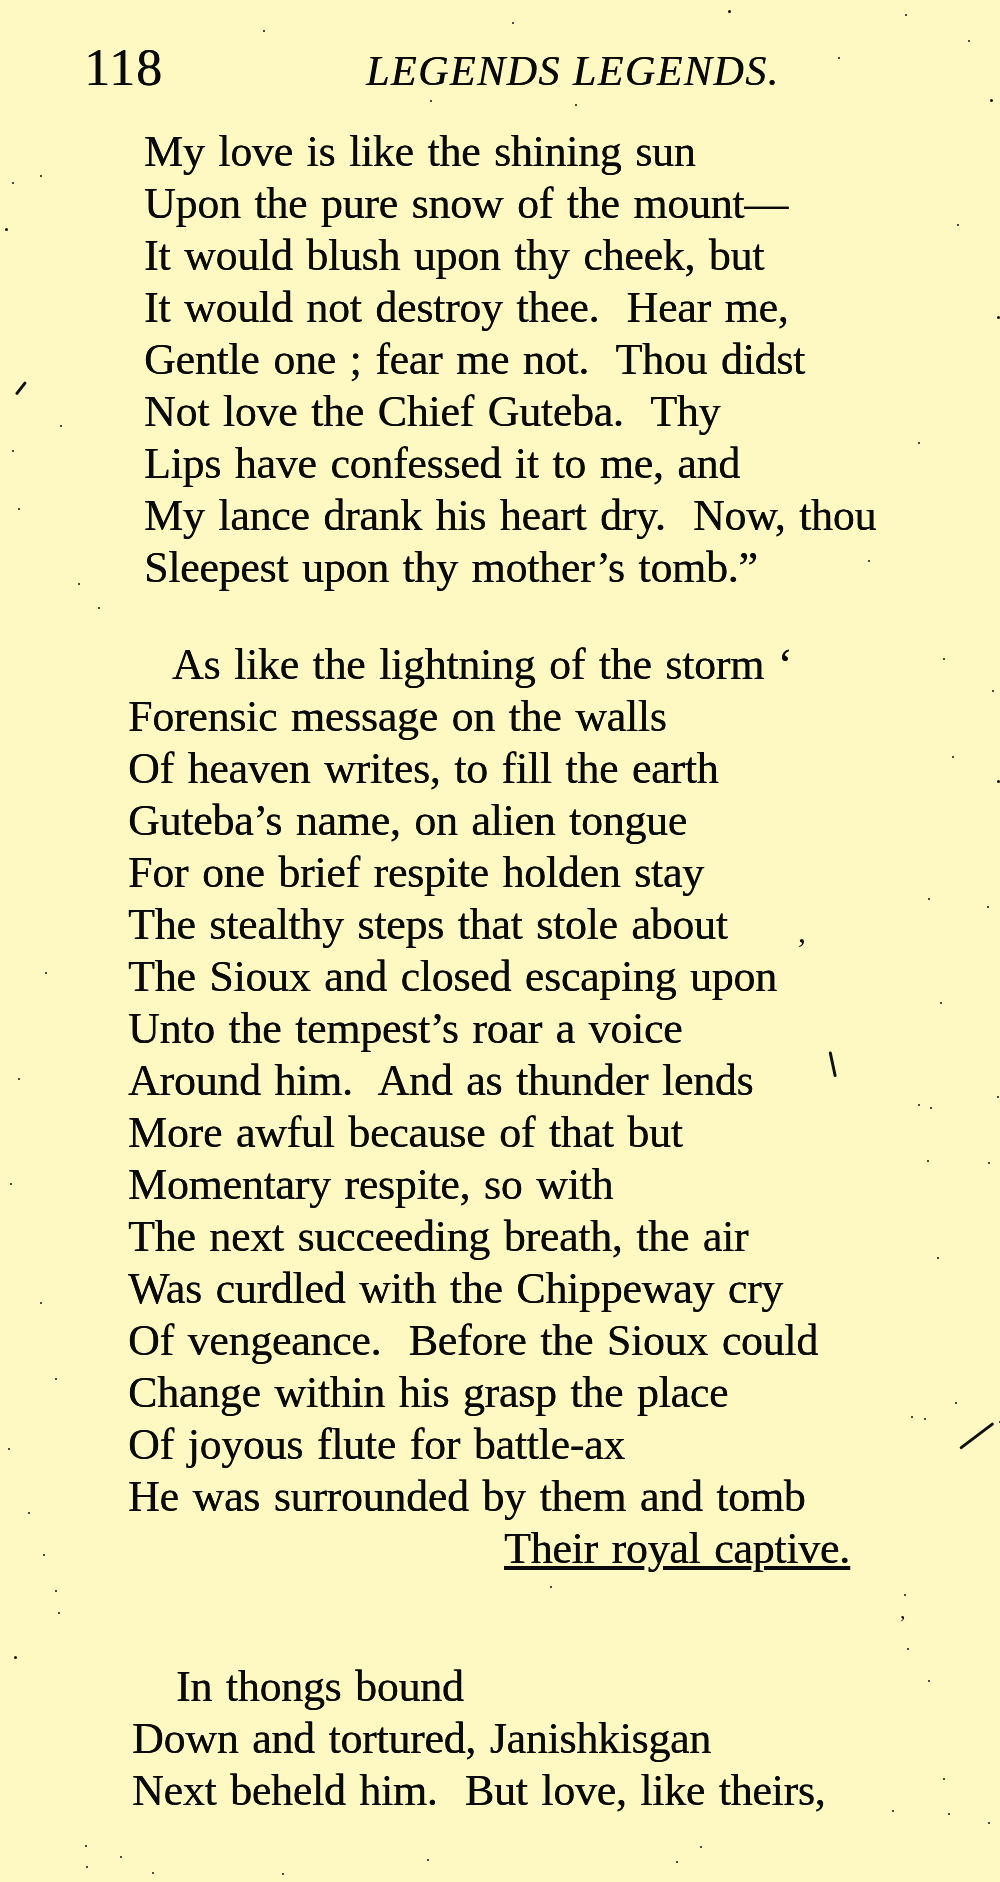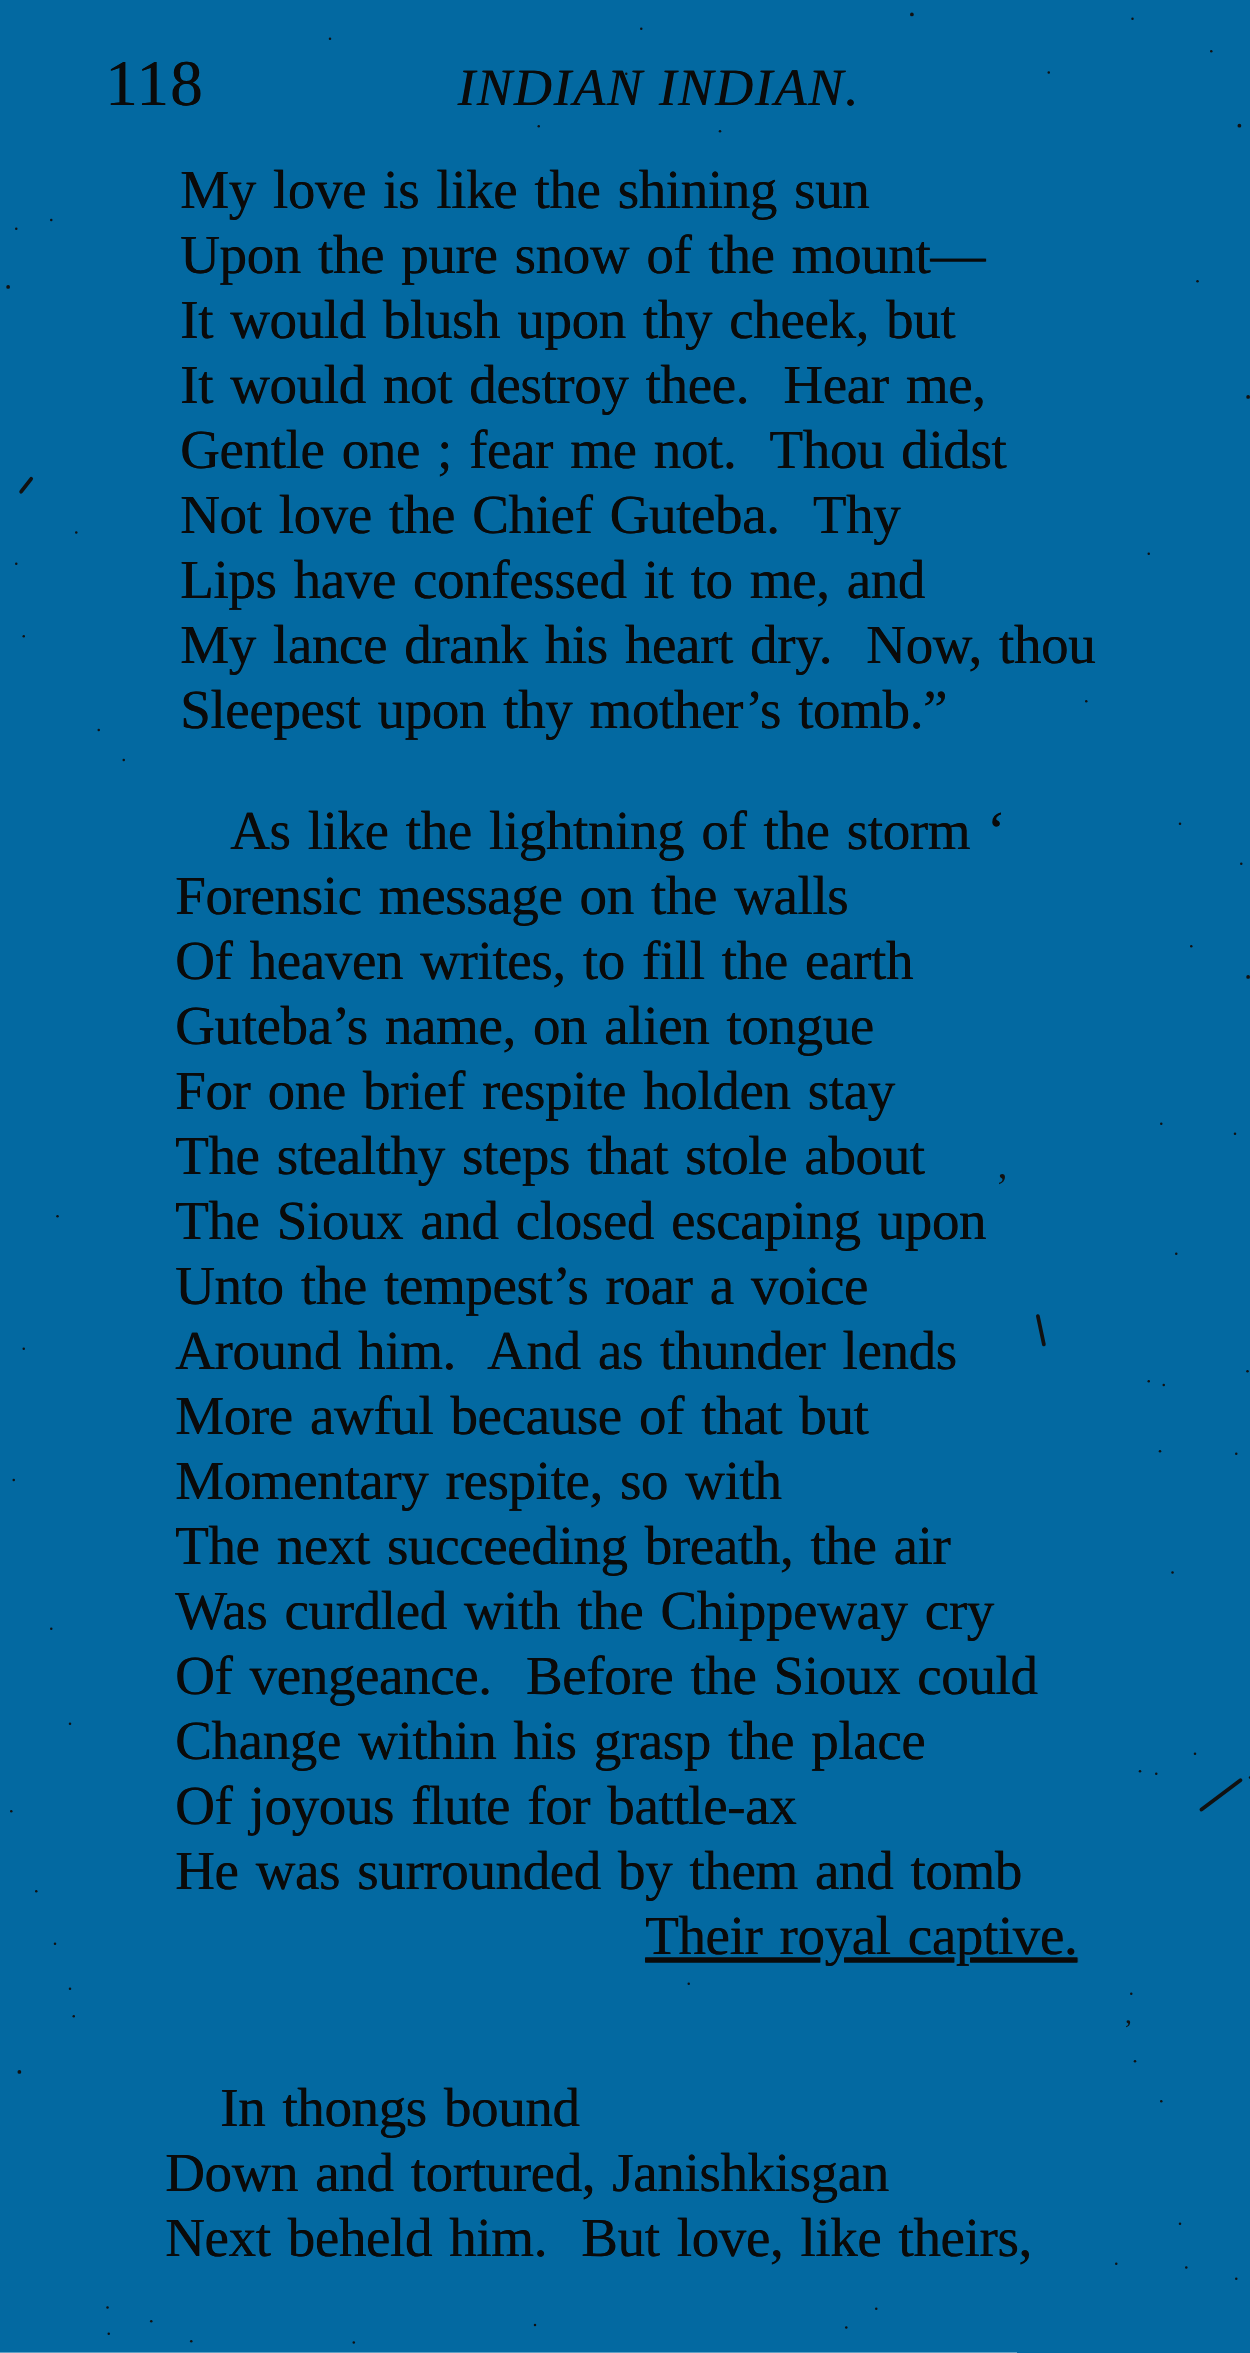--- a/index.html
+++ b/index.html
@@ -5,21 +5,21 @@
   html, body { margin: 0; padding: 0; }
   body {
     width: 1000px; height: 1882px;
     background: #ffffff;
     font-family: "Liberation Serif", serif;
     overflow: hidden;
   }
   .page {
     position: relative;
     width: 1000px; height: 1882px;
-    background: #0369a1;
+    background: #fef9c3;
     color: #0a0a0a;
   }
   
   .page-number {
     position: absolute;
     left: 84px; top: 42px;
     font-size: 52px; line-height: 1;
     letter-spacing: 1px;
     color: #0a0a0a;
     text-shadow: 0.4px 0 0 currentColor;
@@ -37,21 +37,21 @@
   .stanza {
     position: absolute;
     font-size: 44px;
     line-height: 52px;
     letter-spacing: -0.3px;
     word-spacing: 3px;
     color: #0a0a0a;
     text-shadow: 0.35px 0 0 currentColor;
   }
   #stanza-0 { left: 144px; top: 126px; }
-  #stanza-1 { left: 140px; top: 639px; }
+  #stanza-1 { left: 128px; top: 639px; }
   #stanza-2 { left: 132px; top: 1661px; }
   .line { white-space: pre; }
   .ind-1    { padding-left: 44px; }
   .ind-deep { padding-left: 376px; text-decoration: underline; }
   
   .dot {
     position: absolute;
     background: #111;
     border-radius: 50%;
   }
@@ -66,21 +66,21 @@
     background: #111;
     border-radius: 2px;
     transform-origin: left center;
   }
 </style>
 </head>
 <body>
 
 <div class="page">
   <div class="page-number">118</div>
-  <div class="running-title">INDIAN INDIAN.</div>
+  <div class="running-title">LEGENDS LEGENDS.</div>
 
   <div class="stanza" id="stanza-0">
       <div class="line">My love is like the shining sun</div>
       <div class="line">Upon the pure snow of the mount—</div>
       <div class="line">It would blush upon thy cheek, but</div>
       <div class="line">It would not destroy thee.  Hear me,</div>
       <div class="line">Gentle one ; fear me not.  Thou didst</div>
       <div class="line">Not love the Chief Guteba.  Thy</div>
       <div class="line">Lips have confessed it to me, and</div>
       <div class="line">My lance drank his heart dry.  Now, thou</div>

